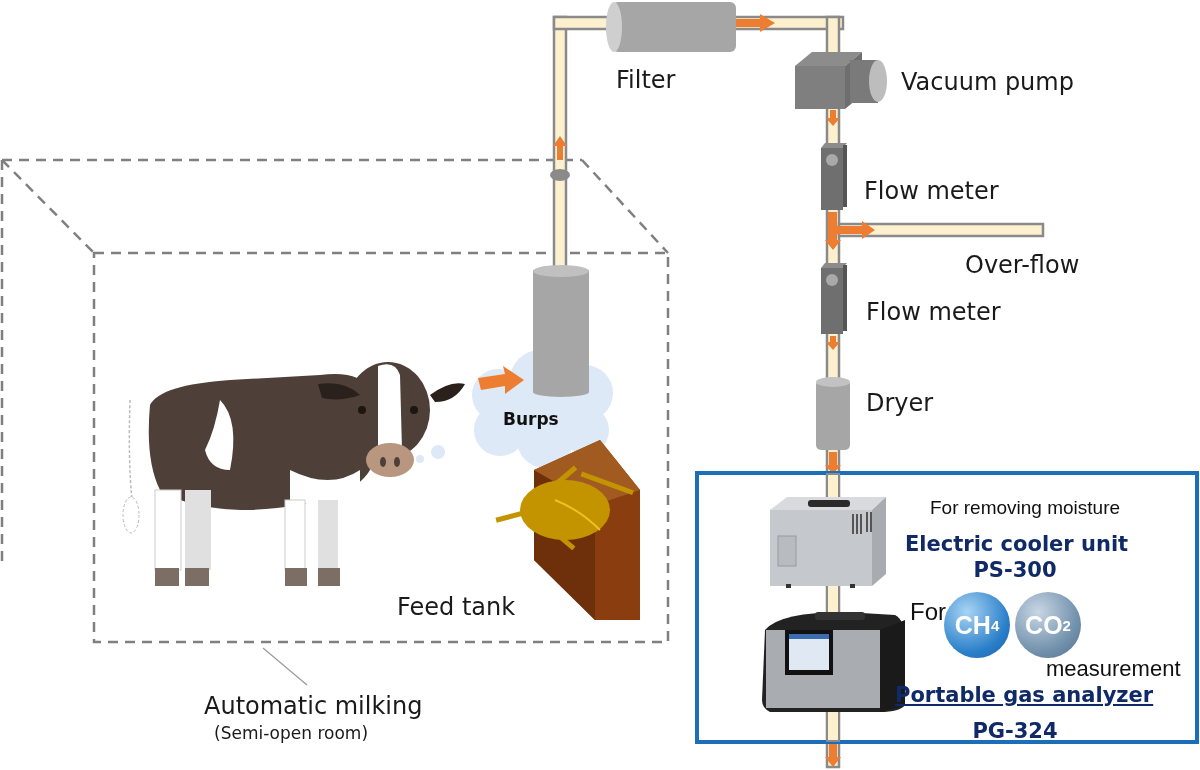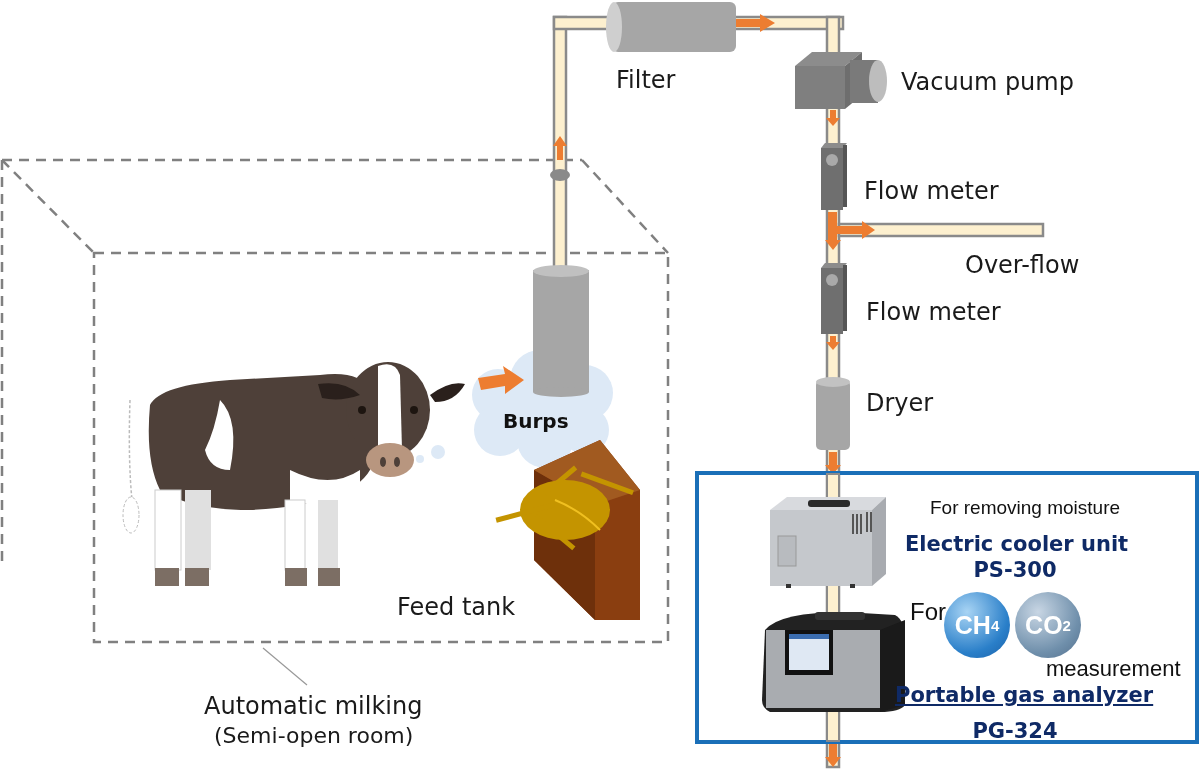--- a/index.html
+++ b/index.html
@@ -1,20 +1,20 @@
 <!DOCTYPE html>
 <html><head>
 <meta charset="utf-8">
 <style>
   html, body { margin:0; padding:0; background:#ffffff; }
   body { width:1200px; height:770px; position:relative; overflow:hidden; font-family:"DejaVu Sans", sans-serif; }
   svg { position:absolute; left:0; top:0; }
   .lbl { position:absolute; font-family:"DejaVu Sans", sans-serif; font-size:24px; color:#1a1a1a; white-space:nowrap; }
   .small { font-size:20px; }
-  .burps { position:absolute; font-family:"DejaVu Sans", sans-serif; font-weight:bold; font-size:20px; color:#111; }
+  .burps { position:absolute; font-family:"DejaVu Sans", sans-serif; font-weight:bold; font-size:17px; color:#111; }
   .navy { position:absolute; font-family:"DejaVu Sans", sans-serif; font-weight:bold; color:#0f2a66; font-size:21px; text-align:center; white-space:nowrap; }
   .plain { position:absolute; font-family:"Liberation Sans", sans-serif; color:#111; white-space:nowrap; }
   .gas { position:absolute; width:66px; height:66px; border-radius:50%; color:#fff; font-family:"Liberation Sans", sans-serif; font-weight:bold; font-size:25px; display:flex; align-items:center; justify-content:center; }
   .gas sub { font-size:15px; vertical-align:-2px; }
 </style>
 </head>
 <body>
 
 <svg width="1200" height="770" viewBox="0 0 1200 770">
 
@@ -179,21 +179,21 @@
 
 <div class="lbl" style="left:616px;top:66px;">Filter</div>
 <div class="lbl" style="left:901px;top:68px;">Vacuum pump</div>
 <div class="lbl" style="left:864px;top:177px;">Flow meter</div>
 <div class="lbl" style="left:965px;top:251px;">Over-flow</div>
 <div class="lbl" style="left:866px;top:298px;">Flow meter</div>
 <div class="lbl" style="left:866px;top:389px;">Dryer</div>
 <div class="burps" style="left:503px;top:409px;">Burps</div>
 <div class="lbl" style="left:397px;top:593px;">Feed tank</div>
 <div class="lbl" style="left:204px;top:692px;">Automatic milking</div>
-<div class="lbl small" style="left:214px;top:723px;font-size:22px;">(Semi-open room)</div>
+<div class="lbl small" style="left:214px;top:723px;font-size:17px;">(Semi-open room)</div>
 
 <div class="plain" style="left:930px;top:497px;font-size:19px;">For removing moisture</div>
 <div class="navy" style="left:905px;top:532px;width:220px;">Electric cooler unit</div>
 <div class="navy" style="left:905px;top:558px;width:220px;">PS-300</div>
 <div class="plain" style="left:910px;top:598px;font-size:24px;">For</div>
 
 <div class="gas" style="left:944px;top:592px;background:radial-gradient(circle at 35% 30%, #a8d4f4, #2a7fc9 65%, #1a5fa6);">
   <span>CH</span>
     <sub>4</sub>
 </div>

